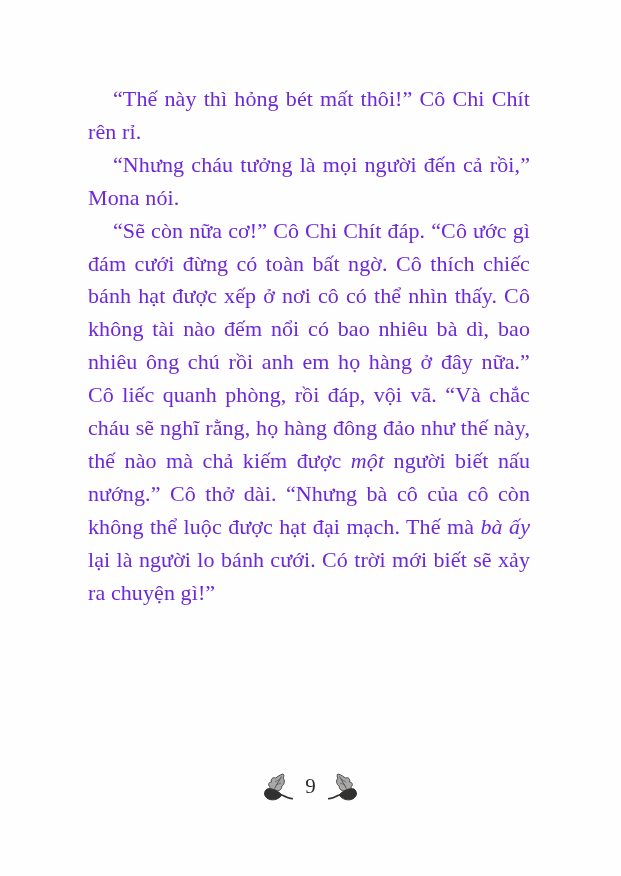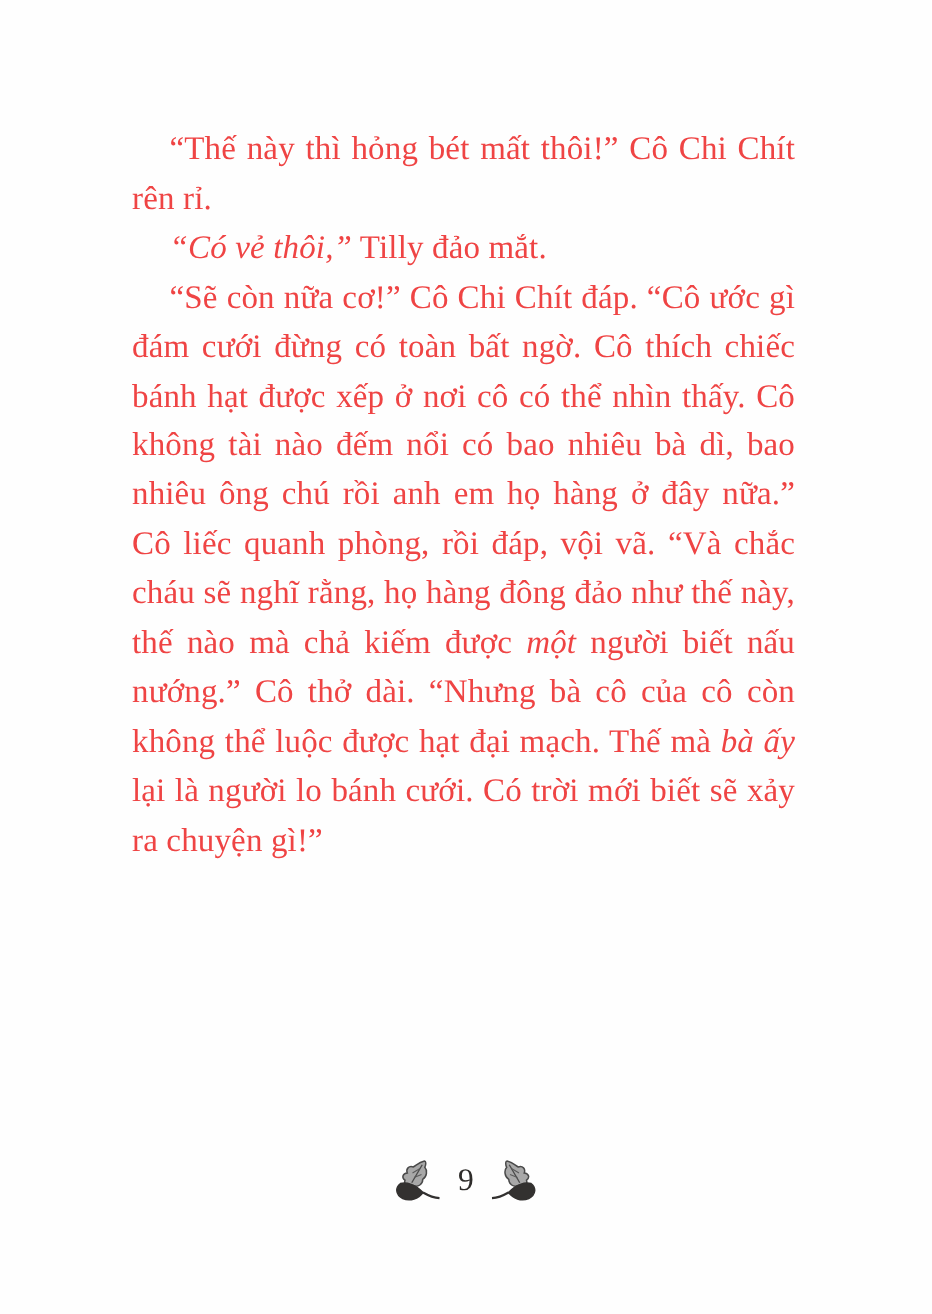--- a/index.html
+++ b/index.html
@@ -20,21 +20,21 @@
     left: 88px;
     top: 83px;
     width: 442px;
   }
   .text-block p.para {
     margin: 0;
     font-size: 22px;
     line-height: 32.9px;
     text-align: justify;
     text-indent: 25px;
-    color: #ef4444;
+    color: #6d28d9;
     letter-spacing: 0.1px;
   }
   .text-block p.para span { color: inherit; }
   .text-block .italic { font-style: italic; }
   .page-footer {
     position: absolute;
     left: 0;
     top: 771px;
     width: 100%;
     display: flex;
@@ -56,21 +56,21 @@
     padding: 0 2px 4px 2px;
   }
 </style>
 </head>
 <body>
 
 <div class="book-page">
 
   <div class="text-block">
       <p class="para"><span>“Thế này thì hỏng bét mất thôi!” Cô Chi Chít rên rỉ.</span></p>
-      <p class="para"><span class="italic">“Có vẻ thôi,”</span><span> Tilly đảo mắt.</span></p>
+      <p class="para"><span>“Nhưng cháu tưởng là mọi người đến cả rồi,” Mona nói.</span></p>
       <p class="para"><span>“Sẽ còn nữa cơ!” Cô Chi Chít đáp. “Cô ước gì đám cưới đừng có toàn bất ngờ. Cô thích chiếc bánh hạt được xếp ở nơi cô có thể nhìn thấy. Cô không tài nào đếm nổi có bao nhiêu bà dì, bao nhiêu ông chú rồi anh em họ hàng ở đây nữa.” Cô liếc quanh phòng, rồi đáp, vội vã. “Và chắc cháu sẽ nghĩ rằng, họ hàng đông đảo như thế này, thế nào mà chả kiếm được </span><span class="italic">một</span><span> người biết nấu nướng.” Cô thở dài. “Nhưng bà cô của cô còn không thể luộc được hạt đại mạch. Thế mà </span><span class="italic">bà ấy</span><span> lại là người lo bánh cưới. Có trời mới biết sẽ xảy ra chuyện gì!”</span></p>
     </div>
 
   <div class="page-footer">
     <span class="leaf-ornament">
       <svg width="33" height="30" viewBox="0 0 33 30" xmlns="http://www.w3.org/2000/svg">
         <path d="M21 1 C17 2 15.5 4 13.5 5 C10.5 4 8.5 6.2 9.5 9 C6.5 9.2 5.5 12 8 13.8 C7 16.8 10 19 13 17.2 C16.8 19 20 16.2 19.8 13.2 C22.8 11.2 23 7.2 21.2 5.2 C22.2 3.2 22 1 21 1 Z" fill="#a8a8a8" stroke="#4a4a4a" stroke-width="1"></path>
         <path d="M19.5 3.5 L12.5 15.5" stroke="#4a4a4a" stroke-width="0.9" fill="none"></path>
         <path d="M18 6 L13 9 M19 10 L14 12" stroke="#5a5a5a" stroke-width="0.7" fill="none"></path>
         <path d="M5 16 C1.5 18.5 1.5 23.5 6.5 26 C11.5 28.2 17 26 20 22 C15 16.8 9 14.8 5 16 Z" fill="#333130" stroke="#333130"></path>

